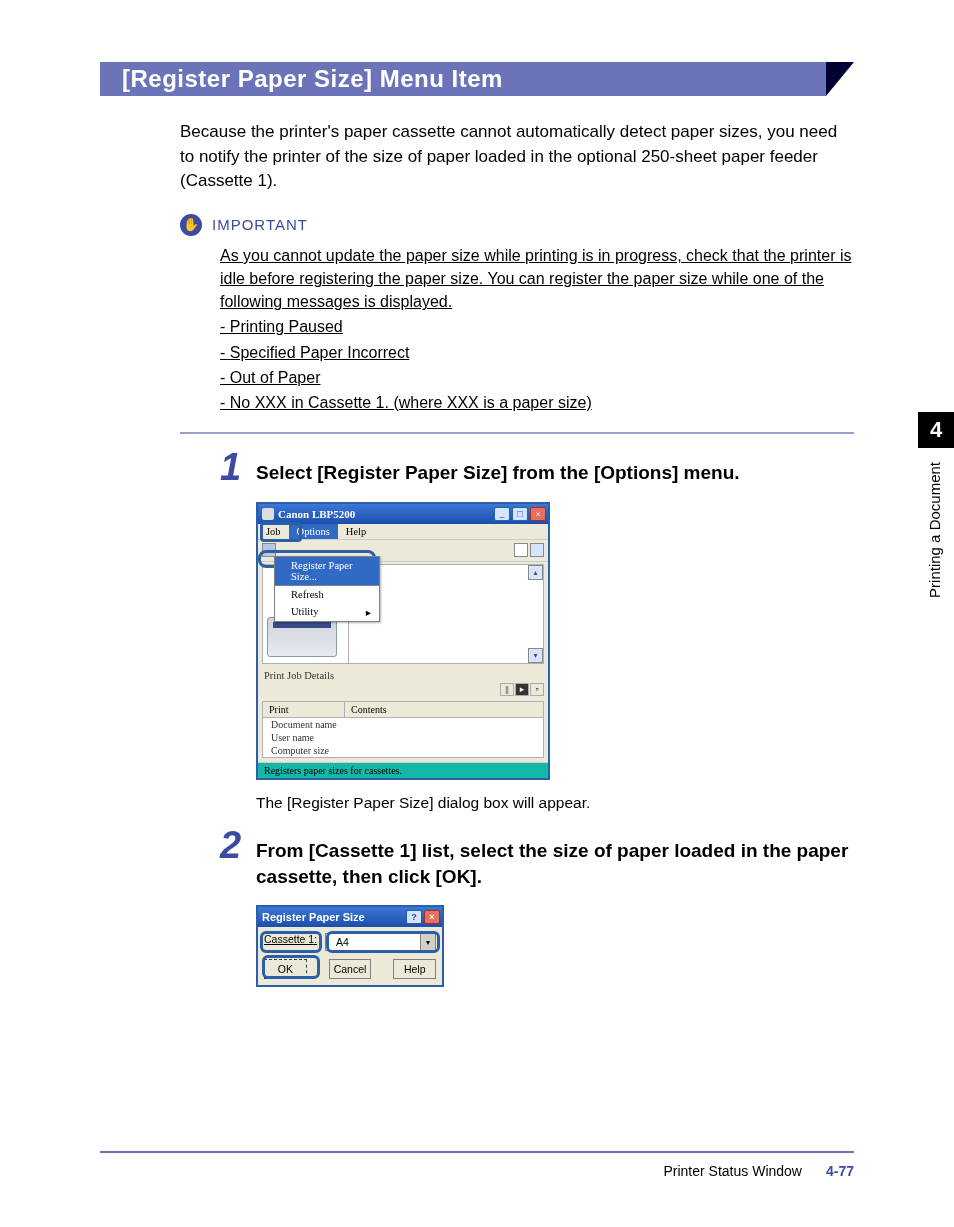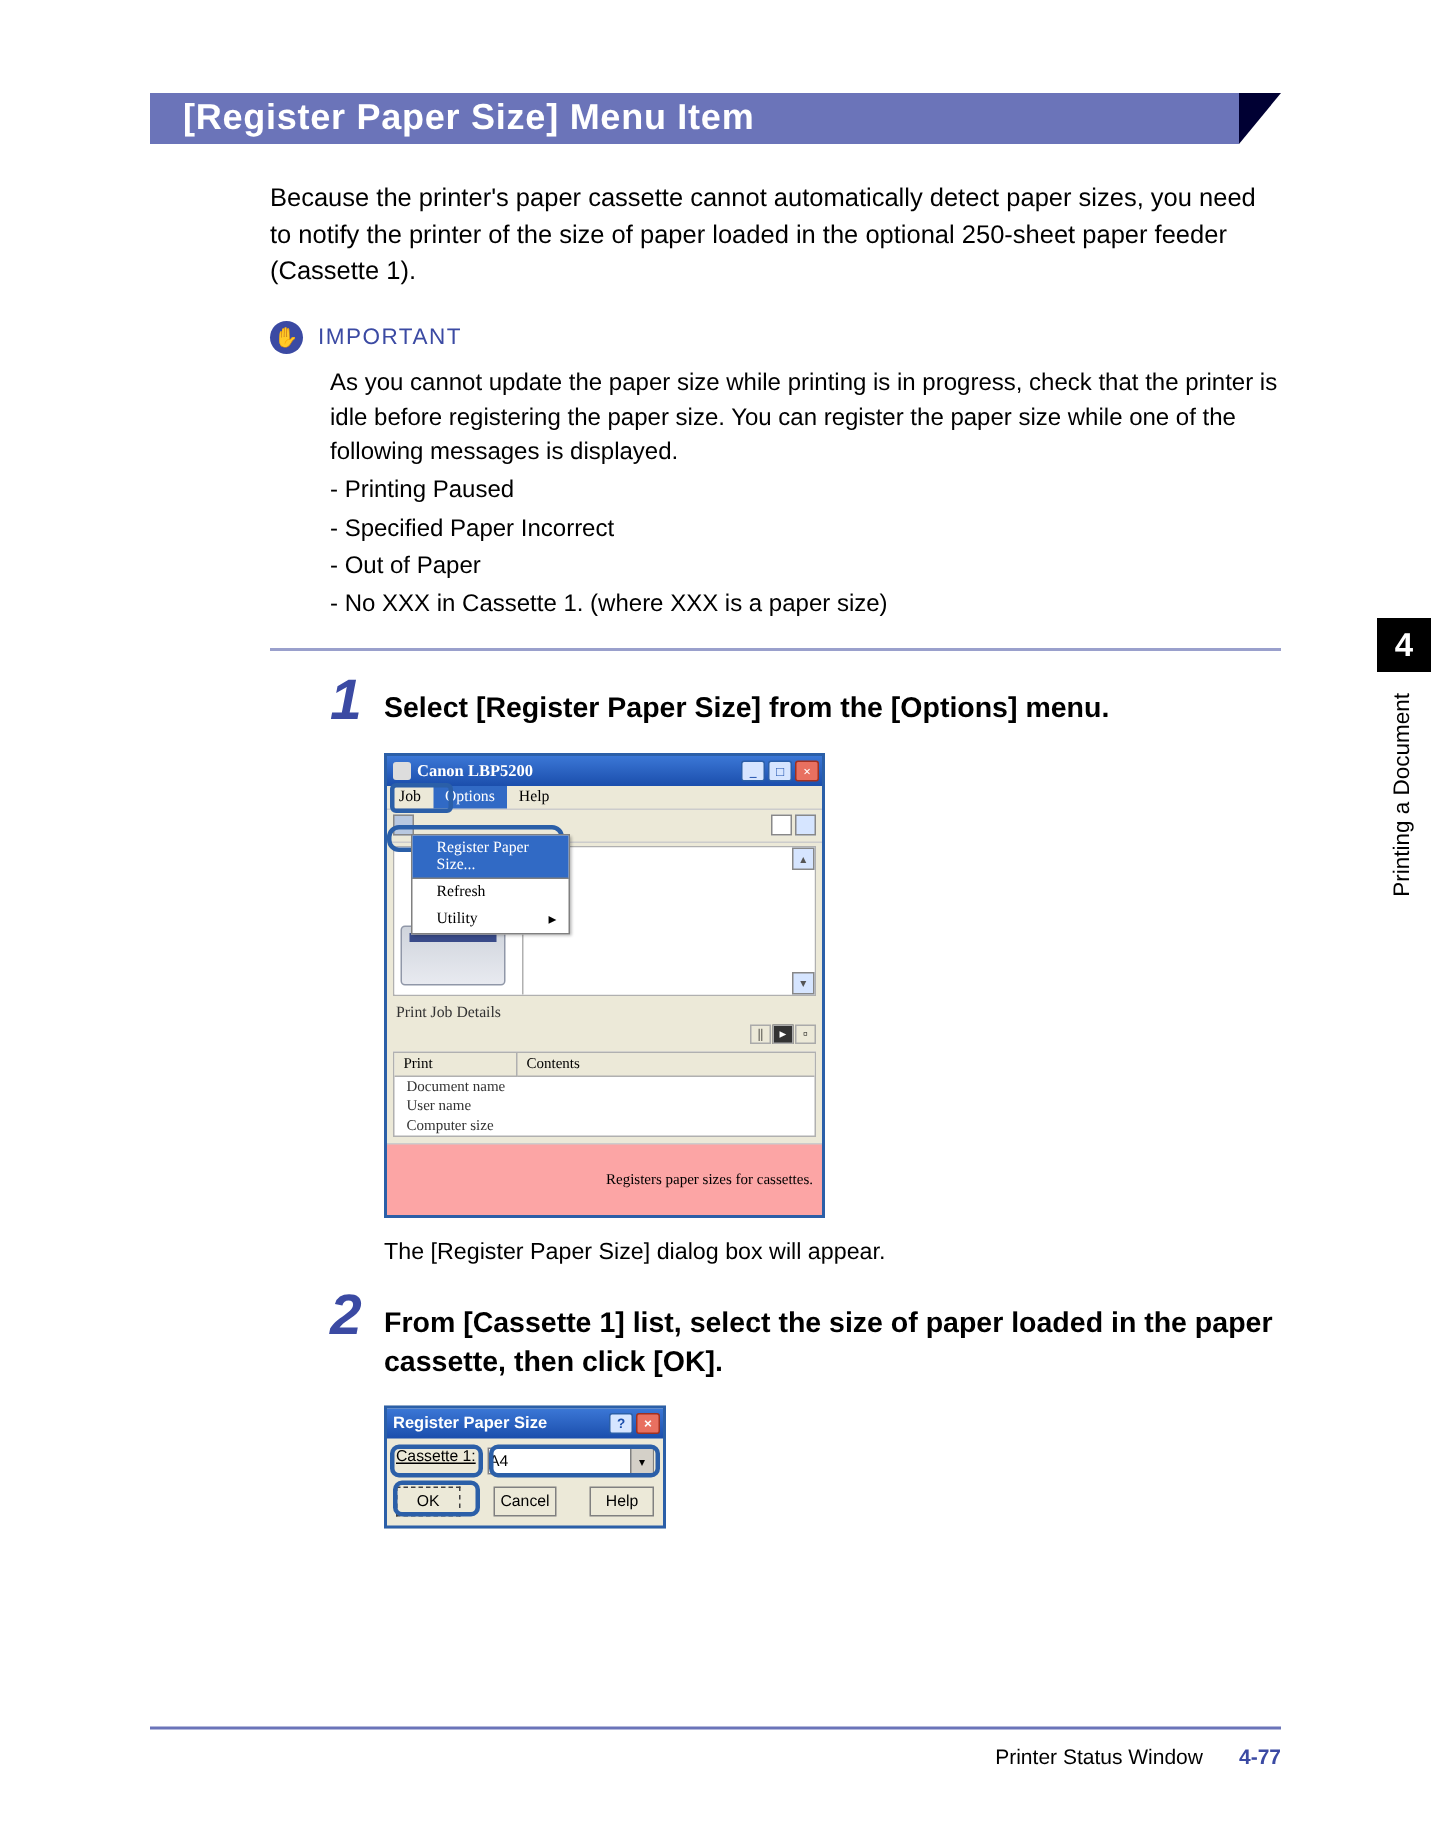--- a/index.html
+++ b/index.html
@@ -71,21 +71,21 @@
   .important-title {
     color: #3b4aa3;
     font-size: 15px;
     letter-spacing: 1px;
   }
   .important-body {
     margin-left: 40px;
     font-size: 16px;
     line-height: 1.45;
   }
-  .important-body p { margin-bottom: 2px; }
+  .important-body p { margin-bottom: 2px; text-decoration: underline; }
   .hr-line {
     margin-left: 80px;
     border: none;
     border-top: 2px solid #9aa0cc;
     margin-bottom: 26px;
   }
   .step {
     margin-left: 120px;
     position: relative;
     margin-bottom: 26px;
@@ -268,21 +268,21 @@
     background: #ece9d8;
   }
   .details-table-head > div {
     padding: 2px 6px;
     border-right: 1px solid #b0b0b0;
     border-bottom: 1px solid #b0b0b0;
   }
   .details-table-head > div:first-child { width: 82px; }
   .details-table-head > div:last-child { flex: 1; border-right: none; }
   .details-row { padding: 1px 8px; color: #333; }
-  .statusbar { padding: 18px 6px; font-size: 10px; border-top: 1px solid #ccc; background: #fca5a5; text-align: right; }
+  .statusbar { padding: 2px 6px; font-size: 10px; border-top: 1px solid #ccc; background: #14b8a6; }
   
   .screenshot2 {
     margin-left: 36px;
     width: 188px;
     border: 2px solid #2b5fa8;
     font-family: Tahoma, sans-serif;
     font-size: 10.5px;
     background: #ece9d8;
     position: relative;
   }
@@ -291,21 +291,21 @@
   }
   .dlg-row { display: flex; align-items: flex-start; gap: 6px; margin-bottom: 8px; }
   .dlg-label { width: 55px; text-align: left; text-decoration: underline; color: #000; }
   .dlg-combo {
     flex: 1;
     background: #fff;
     border: 1px solid #808080;
     height: 18px;
     display: flex;
     align-items: center;
-    padding: 0 0;
+    padding: 0 10px;
     position: relative;
   }
   .dlg-combo-arrow {
     position: absolute; right: 0; top: 0; bottom: 0;
     width: 15px;
     background: #d4d0c8;
     border-left: 1px solid #808080;
     display: flex; align-items: center; justify-content: center;
     font-size: 8px;
   }

